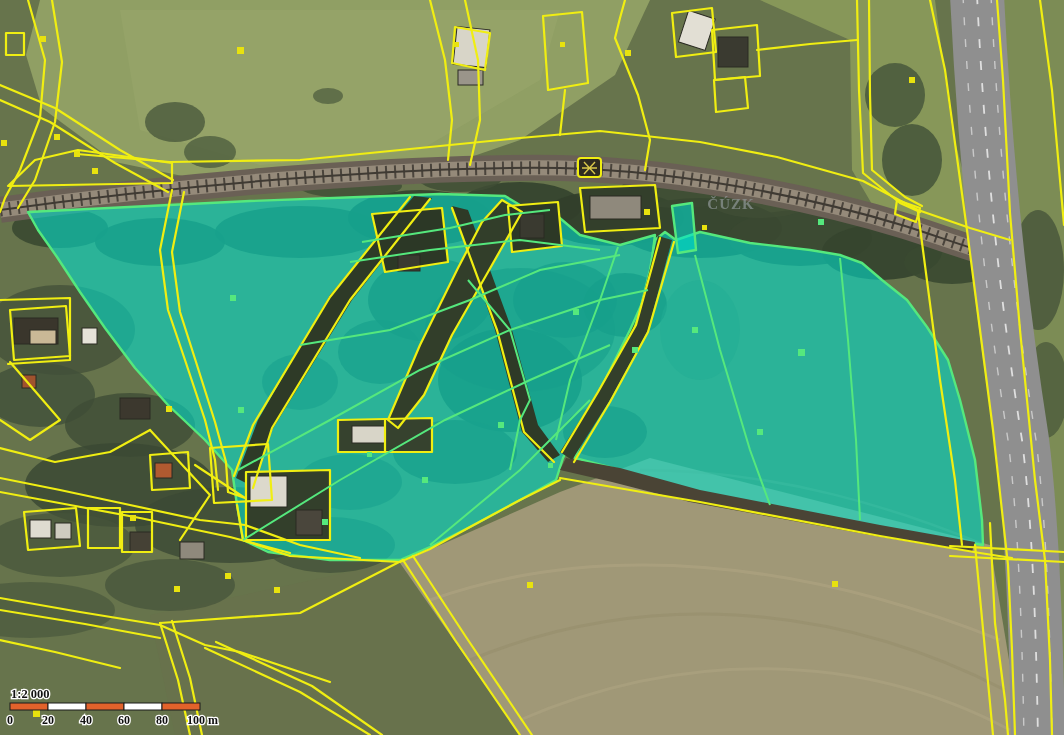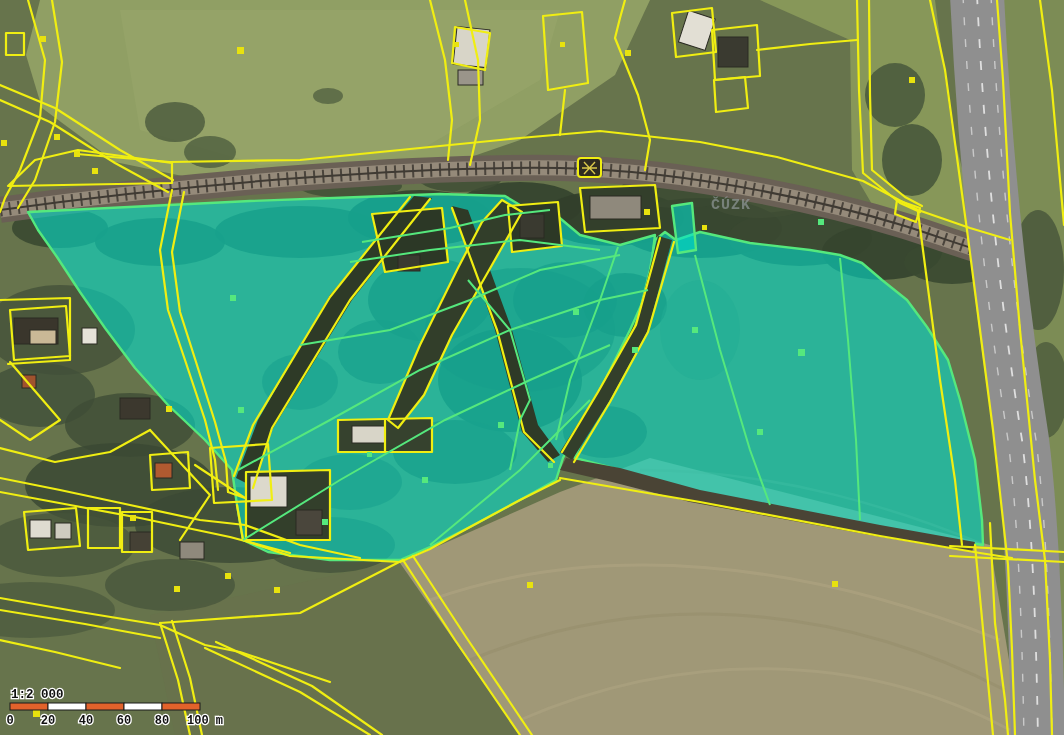--- a/index.html
+++ b/index.html
@@ -1,17 +1,17 @@
 <!DOCTYPE html>
 <html><head>
 <meta charset="utf-8">
 <style>
   html,body{margin:0;padding:0;background:#222;}
   .viewport{position:relative;width:1064px;height:735px;overflow:hidden;
-    font-family:Liberation Mono, monospace;}
+    font-family:Liberation Serif, serif;}
   svg{display:block}
   .wm{font-size:15px;font-weight:bold;letter-spacing:1px;opacity:.72;}
   .sb-ratio{font-size:12.5px;font-weight:bold;paint-order:stroke;stroke:#ffffff;stroke-width:2.6px;}
   .sb-tick{font-size:12px;font-weight:bold;paint-order:stroke;stroke:#ffffff;stroke-width:2.6px;}
 </style>
 </head>
 <body>
 
 <div class="viewport">
 <svg width="1064" height="735" viewBox="0 0 1064 735">

